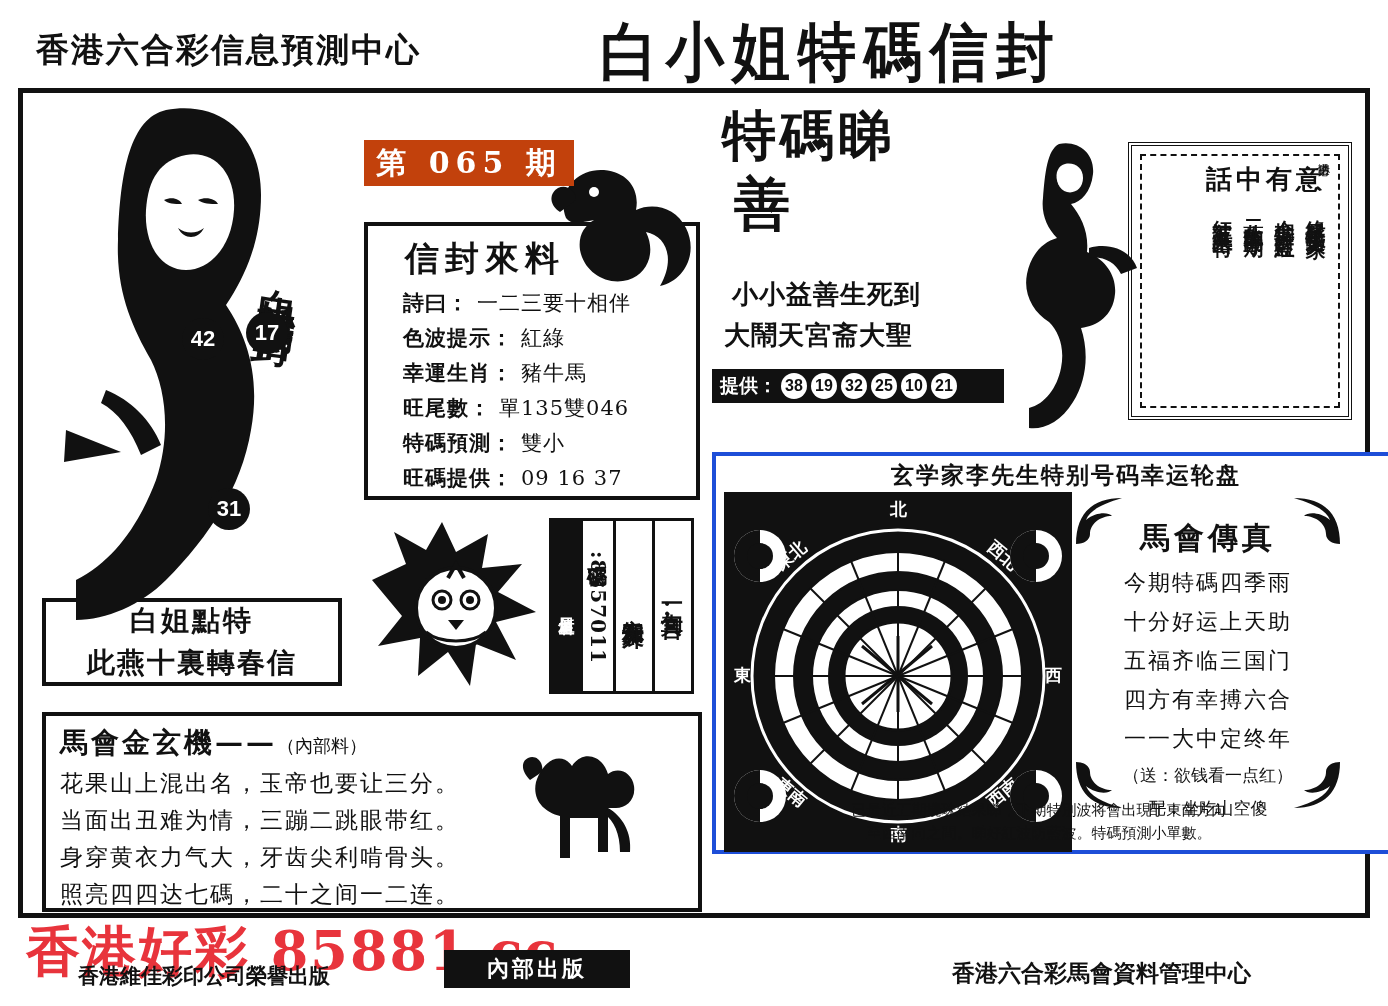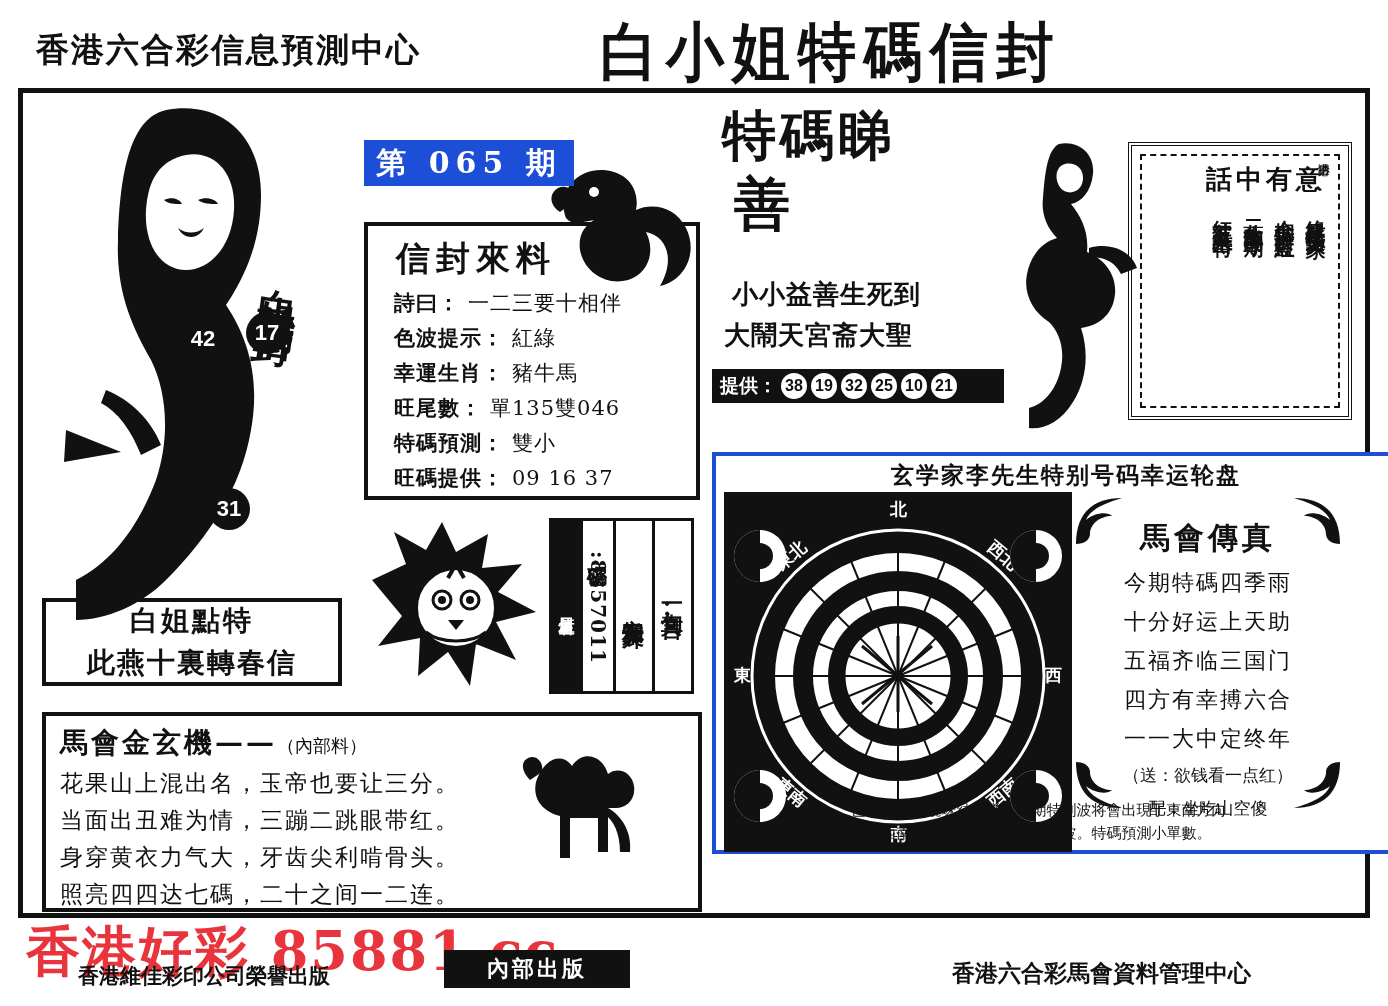--- a/index.html
+++ b/index.html
@@ -67,31 +67,31 @@
     display:flex;flex-direction:column;align-items:center;justify-content:center;
     font-family:"DejaVu Serif","Liberation Serif",serif;
     font-weight:bold;color:#111;
   }
   .left-slogan .l1{font-size:28px;letter-spacing:3px;}
   .left-slogan .l2{font-size:28px;letter-spacing:2px;margin-top:4px;}
 
   
   .issue{
     position:absolute;left:364px;top:140px;width:210px;height:46px;
-    background:#1d4ed8;color:#fff;
+    background:#c2410c;color:#fff;
     display:flex;align-items:center;justify-content:center;
     font-size:30px;font-weight:bold;letter-spacing:6px;
     font-family:"DejaVu Serif","Liberation Serif",serif;
   }
 
   
   .letter{
     position:absolute;left:364px;top:222px;width:336px;height:278px;
     border:4px solid #111;box-sizing:border-box;
-    padding:10px 20px;
+    padding:10px 29px;
     font-family:"DejaVu Serif","Liberation Serif",serif;
     color:#111;
   }
   .letter h3{
     margin:0 0 6px 8px;font-size:34px;font-weight:bold;letter-spacing:6px;
   }
   .letter .row{
     font-size:21px;margin:7px 0 7px 6px;letter-spacing:1px;white-space:nowrap;
   }
   .letter .row .k{font-weight:bold;}

